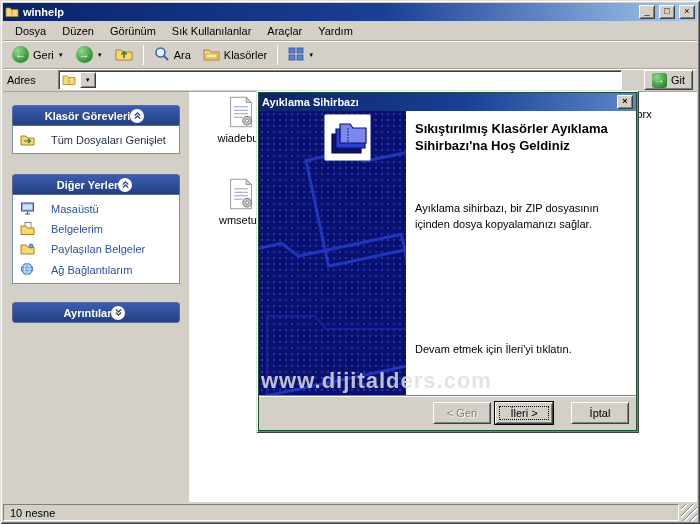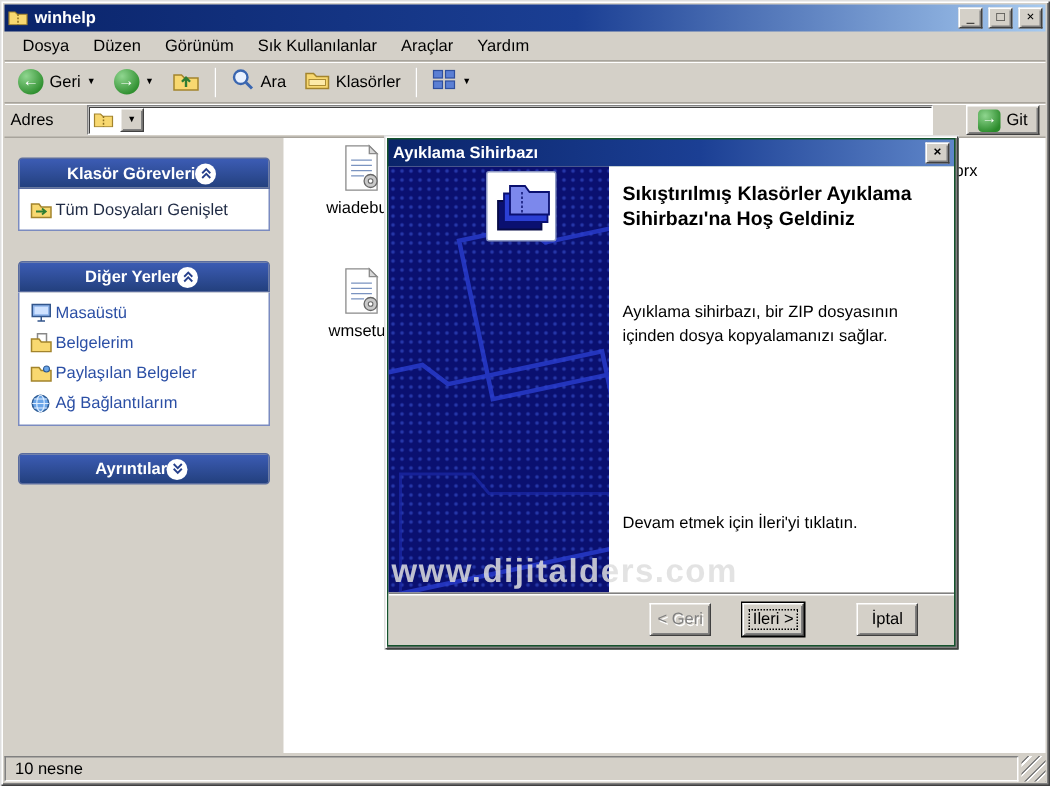--- a/index.html
+++ b/index.html
@@ -94,21 +94,21 @@
   }
   .sb-head.rounded { border-radius: 3px; }
   .chev {
     width: 14px; height: 14px; border-radius: 50%; background: #fff;
     display: flex; align-items: center; justify-content: center; flex: 0 0 auto;
   }
   .sb-body {
     background: #ffffff; border: 1px solid #7b8bc0; border-top: none;
     padding: 7px 6px; display: flex; flex-direction: column; gap: 7px;
   }
-  .sb-item { display: flex; align-items: center; gap: 2px; color: #2b4fa5; cursor: default; white-space: nowrap; }
+  .sb-item { display: flex; align-items: flex-end; gap: 16px; color: #2b4fa5; cursor: default; white-space: nowrap; }
   .sb-item .ic { width: 16px; display: flex; justify-content: center; flex: 0 0 auto; }
 
   
   .tile { position: absolute; width: 76px; display: flex; flex-direction: column; align-items: center; gap: 2px; text-align: center; cursor: default; }
   .partial-label { position: absolute; left: 437px; top: 16px; cursor: default; }
 
   
   .statusbar { position: absolute; left: 3px; right: 3px; bottom: 3px; height: 19px; display: flex; gap: 2px; padding-top: 2px; }
   .status-panel {
     flex: 1; display: flex; align-items: center; padding-left: 6px;
@@ -146,21 +146,21 @@
     display: flex; align-items: center; justify-content: center;
   }
   .wiz-heading { position: absolute; left: 156px; top: 10px; right: 12px; font-size: 13px; font-weight: bold; line-height: 1.3; }
   .wiz-body { position: absolute; left: 156px; top: 90px; width: 202px; line-height: 1.45; }
   .wiz-hint { position: absolute; left: 156px; top: 232px; width: 202px; }
   .btn-strip {
     position: absolute; left: 0; right: 0; bottom: 0; height: 35px;
     background: #d4d0c8; border-top: 1px solid #808080; box-shadow: inset 0 1px 0 #ffffff;
   }
   .dlg-btn {
-    position: absolute; top: 6px; width: 41px; height: 22px;
+    position: absolute; top: 6px; width: 58px; height: 22px;
     display: flex; align-items: center; justify-content: center; cursor: default;
   }
   .dlg-btn.disabled { color: #808080; text-shadow: 1px 1px 0 #ffffff; }
   .btn-default { box-shadow: inset 1px 1px 0 #d4d0c8, inset -1px -1px 0 #808080, 0 0 0 1px #000; }
   .btn-default::after { content: ""; position: absolute; inset: 3px; border: 1px dotted #000; }
   .watermark {
     position: absolute; left: 5px; top: 278px; z-index: 10; pointer-events: none;
     font-size: 22px; font-weight: bold; letter-spacing: 1px;
     color: rgba(222, 222, 222, 0.85); white-space: nowrap;
   }

